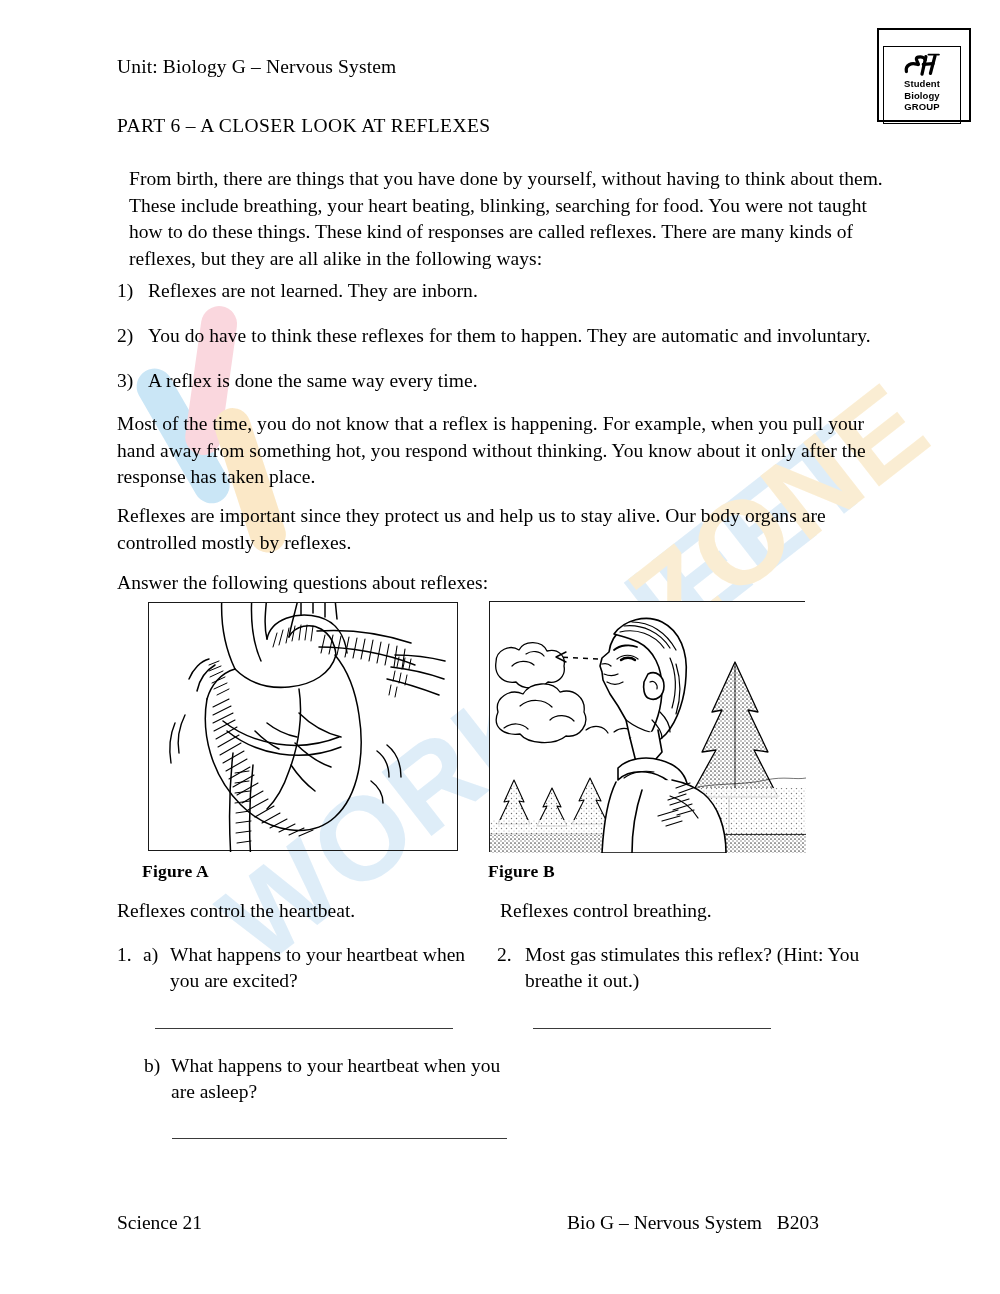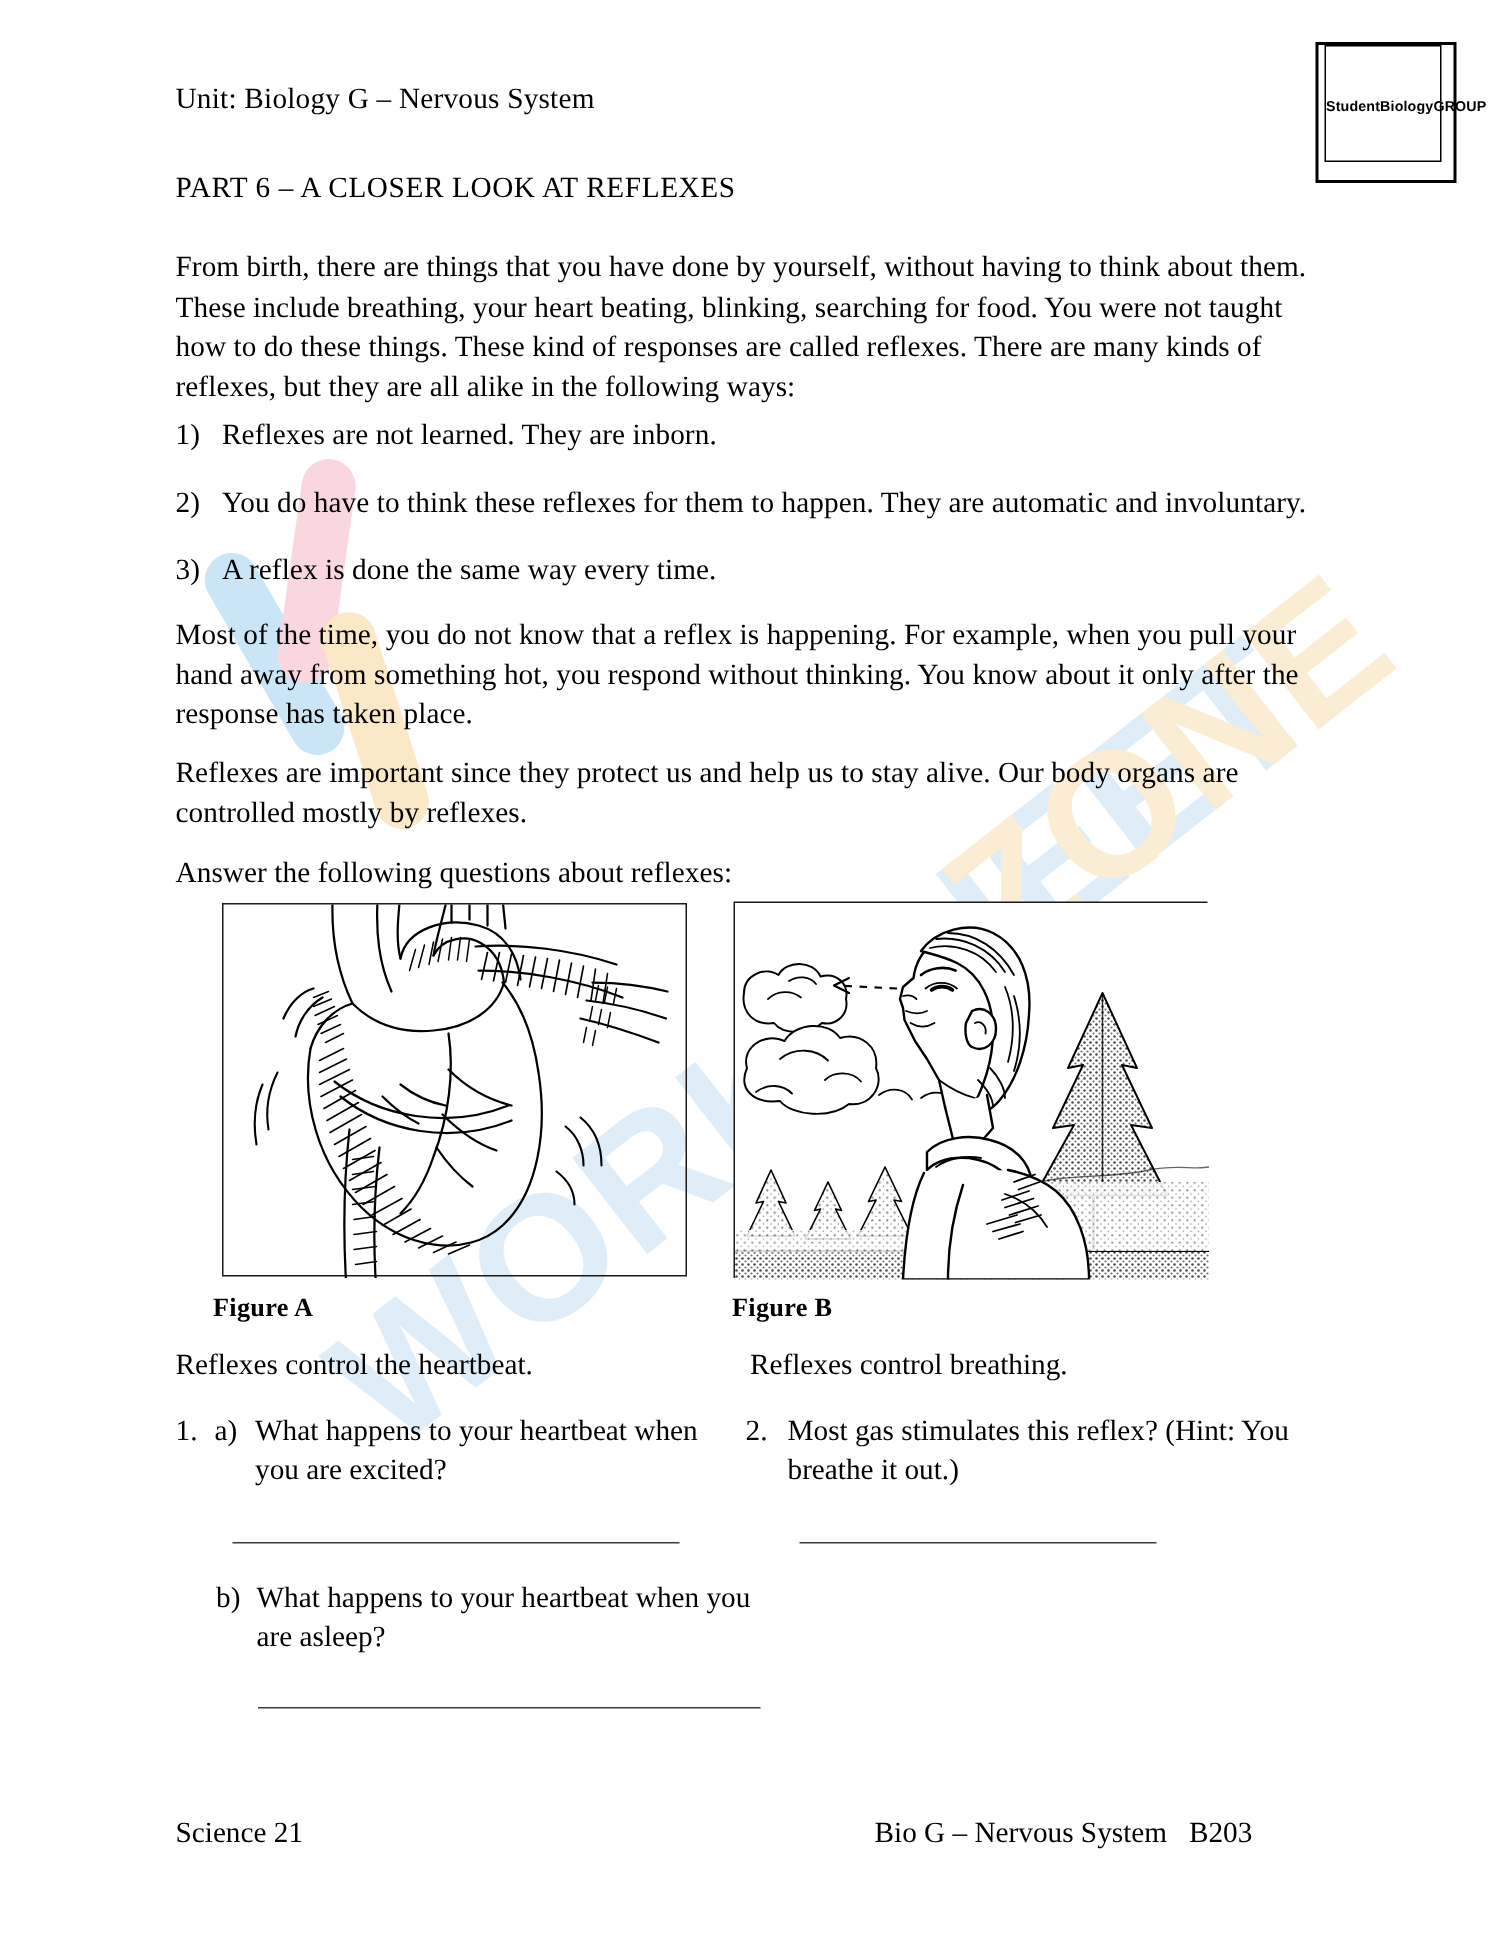--- a/index.html
+++ b/index.html
@@ -35,25 +35,25 @@
     left: 877px;
     top: 28px;
     width: 90px;
     height: 90px;
     border: 2px solid #000;
     background: #fff;
     z-index: 3;
   }
   .logo-inner {
     position: absolute;
-    left: 4px; top: 0;
+    left: 4px; top: 16px;
     width: 78px; height: 78px;
     border: 1px solid #000;
     display: flex;
-    flex-direction: row;
+    flex-direction: column;
     align-items: center;
     justify-content: flex-start;
     padding-top: 5px;
     box-sizing: border-box;
   }
   .logo-mark {
     width: 40px;
     height: 26px;
     display: block;
   }
@@ -83,21 +83,21 @@
   }
 
   .para {
     left: 117px;
     width: 770px;
     font-size: 19.5px;
     line-height: 26.5px;
     text-align: left;
     letter-spacing: 0.05px;
   }
-  .p1 { top: 166px; }
+  .p1 { top: 166px; margin-left: 12px; }
   .p2 { top: 411px; }
   .p3 { top: 503px; }
   .p4 { top: 570px; }
 
   .listitem {
     left: 117px;
     width: 790px;
     font-size: 19.5px;
     line-height: 26.5px;
     display: flex;
@@ -178,21 +178,20 @@
     font-size: 19.5px;
     z-index: 2;
   }
   .footer-right {
     position: absolute;
     left: 567px;
     top: 1212px;
     font-size: 19.5px;
     z-index: 2;
     white-space: pre;
-    margin-left: 16px;
   }
 </style>
 </head>
 <body>
 
 <div id="page">
 
   <svg id="watermark" viewBox="0 0 1000 1294">
     <g opacity="0.55">
       <g transform="translate(130,380) rotate(-30)">

